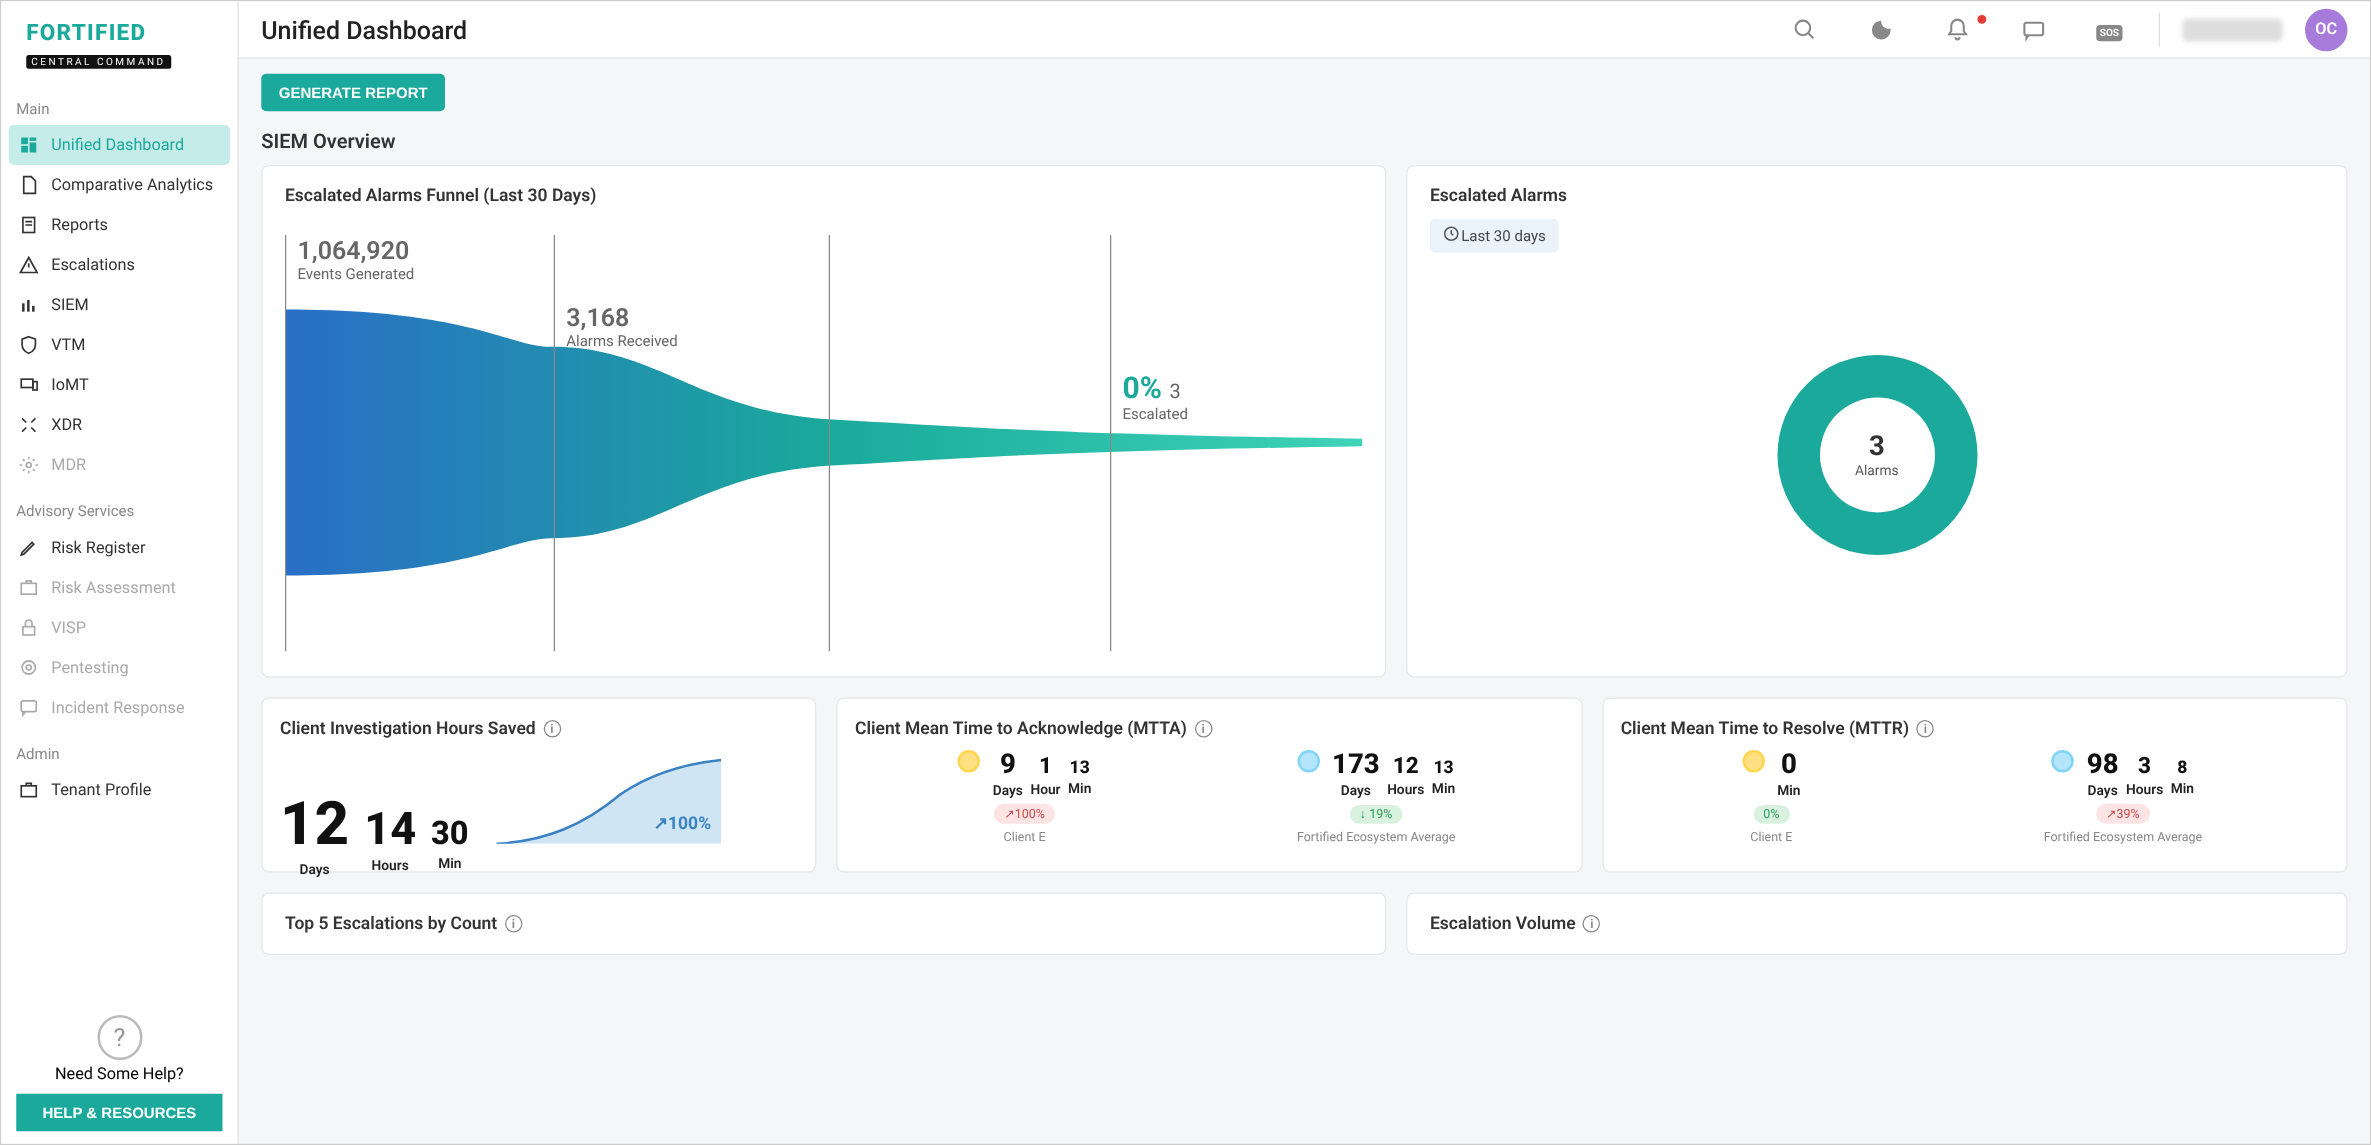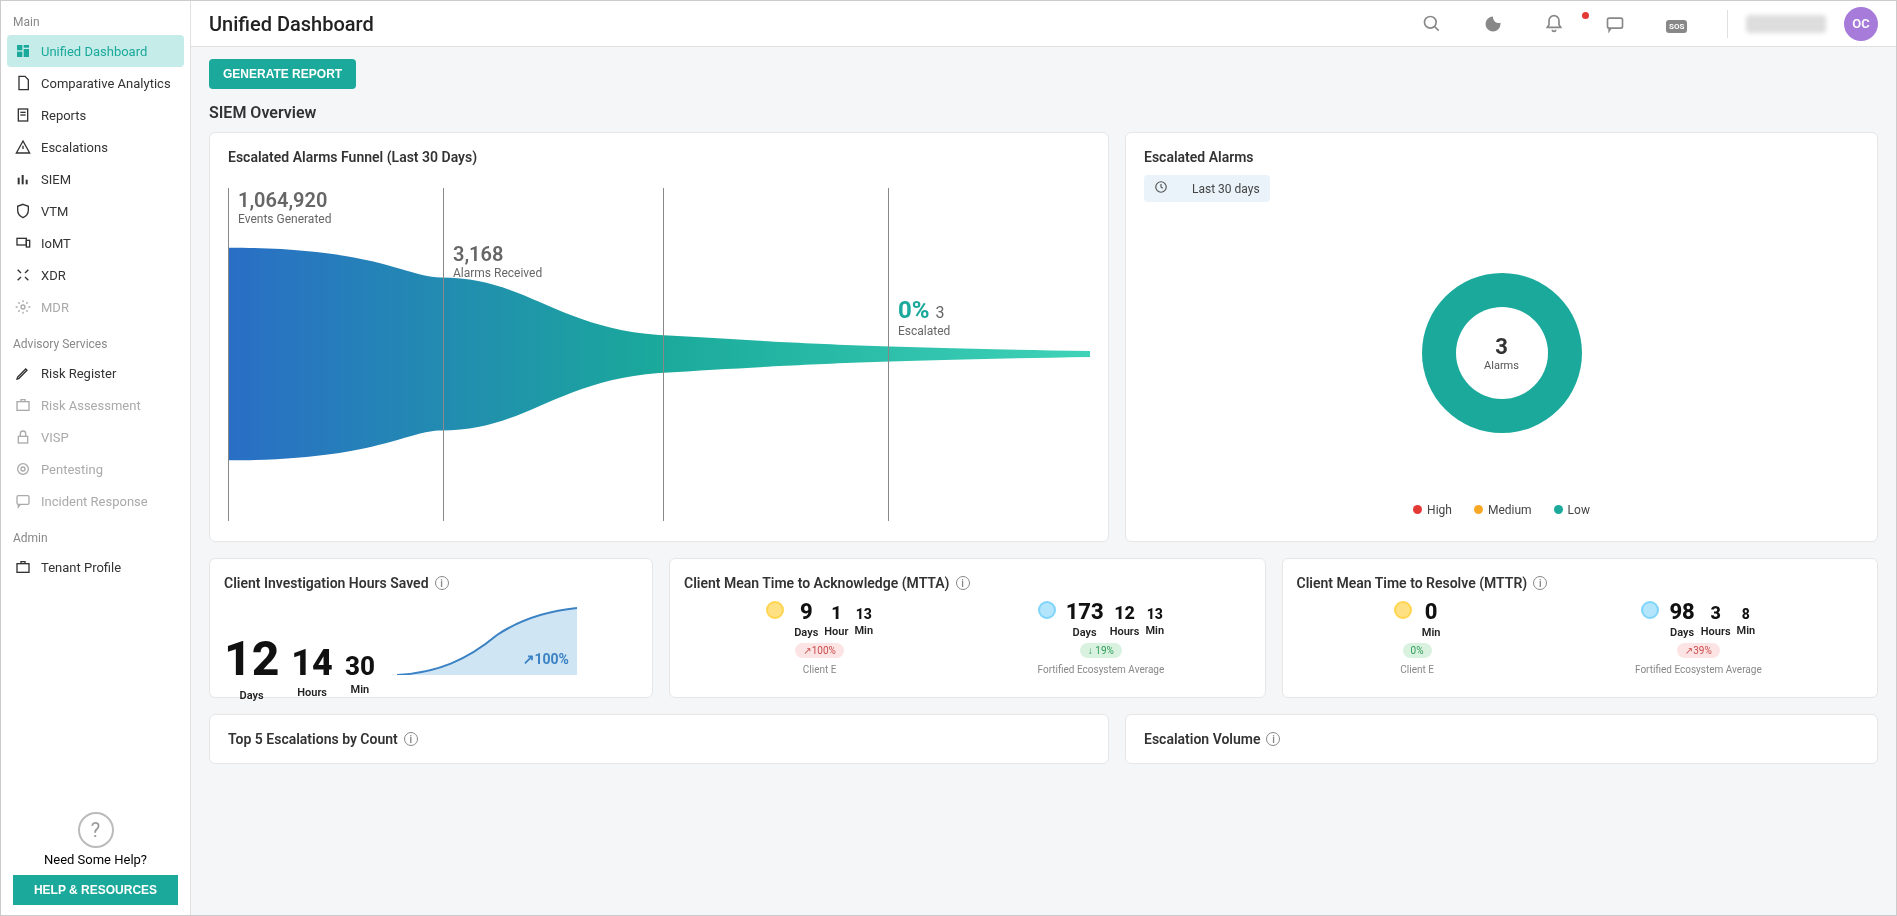--- a/index.html
+++ b/index.html
@@ -21,21 +21,21 @@
 .help-block { text-align:center; padding:10px 12px; border-top: none; }
 .help-icon { width:36px; height:36px; border:2px solid #bbb; border-radius:50%; display:flex; align-items:center; justify-content:center; margin:0 auto 4px; font-size:20px; color:#999; }
 .help-text { font-size:13px; color:#000000; margin-bottom:8px; }
 .help-btn { background:#1aa99b; color:#fff; border:none; padding:8px 10px; font-size:12px; font-weight:600; width:100%; cursor:pointer; }
 
 
 .main { flex:1; display:flex; flex-direction:column; overflow:hidden; }
 .topbar { height:46px; background:#fff; border-bottom:1px solid #e0e0e0; display:flex; align-items:center; padding:0 18px; justify-content:space-between; }
 .page-title { font-size:20px; font-weight:500; color:#222; }
 .topbar-actions { display:flex; align-items:center; gap:18px; }
-.tb-ico { width:43px; height:20px; color:#888; cursor:pointer; position:relative; }
+.tb-ico { width:43px; height:20px; color:#888; cursor:pointer; position:relative;text-align:center; }
 .tb-ico svg { width:20px; height:20px; }
 .badge-dot { position:absolute; top:-2px; right:-2px; width:7px; height:7px; background:#e53935; border-radius:50%; }
 .sos { font-size:8px; background:#888; color:#fff; border-radius:3px; padding:2px 3px; font-weight:700;}
 .user-blur { width:80px; height:18px; background:#ddd; border-radius:4px; filter:blur(2px); }
 .avatar { width:34px; height:34px; border-radius:50%; background:#a67bd9; color:#fff; display:flex; align-items:center; justify-content:center; font-size:13px; font-weight:600; }
 .divider { width:1px; height:28px; background:#e0e0e0; }
 
 .content { flex:1; overflow-y:auto; padding:12px 18px; }
 .gen-btn { background:#1aa99b; color:#fff; border:none; border-radius:4px; padding:8px 14px; font-size:12px; font-weight:700; cursor:pointer; }
 .section-title { font-size:16px; font-weight:600; margin:14px 0 10px; }
@@ -51,21 +51,21 @@
 .funnel-svg { width:100%; height:100%; }
 .fstage { position:absolute; top:0; }
 .fstage .big { font-size:20px; font-weight:600; color:#666; }
 .fstage .lbl { font-size:12px; color:#666; }
 .fstage .pct { font-size:24px; font-weight:700; color:#1aa99b; margin-right:6px; }
 .fstage .num { font-size:16px; color:#666; }
 .vline { position:absolute; top:0; bottom:0; width:1px; background:#888; }
 
 
 .donut-card { flex:1; height:410px; display:flex; flex-direction:column; }
-.chip { background:#eaf3f9; border-radius:4px; padding:5px 10px; font-size:12px; color:#444; display:inline-flex; align-items:center; gap:24px; align-self:flex-start; margin-top:10px; cursor:pointer;}
+.chip { background:#eaf3f9; border-radius:4px; padding:5px 10px; font-size:12px; color:#444; display:inline-flex; align-items:center; gap:1px; align-self:flex-start; margin-top:10px; cursor:pointer;}
 .donut-wrap { flex:1; display:flex; align-items:center; justify-content:center; position:relative; }
 .donut { width:160px; height:160px; border-radius:50%; background:#1aa99b; display:flex; align-items:center; justify-content:center; }
 .donut-hole { width:92px; height:92px; border-radius:50%; background:#fff; display:flex; flex-direction:column; align-items:center; justify-content:center; }
 .donut-num { font-size:22px; font-weight:700; }
 .donut-lbl { font-size:11px; color:#555; }
 .legend { display:flex; gap:22px; justify-content:center; font-size:12px; color:#444; margin-bottom:8px; }
 .ldot { width:9px; height:9px; border-radius:50%; display:inline-block; margin-right:5px; }
 
 
 .metric-card { flex:1; height:140px;padding-left:14px; }
@@ -87,20 +87,24 @@
 .coin-y { background:#ffe082; border:2px solid #ffd54f; }
 .coin-b { background:#b3e5fc; border:2px solid #81d4fa; }
 
 </style>
 </head>
 <body>
 
 <div class="app">
 
   <div class="sidebar">
+    <div class="logo">
+      <div class="logo-title">FORTIFIED</div>
+      <div class="logo-sub">CENTRAL COMMAND</div>
+    </div>
     <div class="nav-scroll" id="nav-root">
         <div class="nav-section-label">Main</div>
         <div class="nav-item active">
           <span class="nav-icon">
             <svg viewBox="0 0 24 24" fill="currentColor">
               <rect x="3" y="3" width="8" height="8"></rect>
               <rect x="13" y="3" width="8" height="4"></rect>
               <rect x="13" y="9" width="8" height="12"></rect>
               <rect x="3" y="13" width="8" height="8"></rect>
             </svg>
@@ -315,25 +319,20 @@
             <span>Last 30 days</span>
           </div>
           <div class="donut-wrap">
             <div class="donut">
               <div class="donut-hole">
                 <div class="donut-num">3</div>
                 <div class="donut-lbl">Alarms</div>
               </div>
             </div>
           </div>
-          <div class="legend" id="donut-legend">
-              <span><span class="ldot" style="background:#e53935"></span>High</span>
-              <span><span class="ldot" style="background:#f9a825"></span>Medium</span>
-              <span><span class="ldot" style="background:#1aa99b"></span>Low</span>
-            </div>
         </div>
       </div>
 
       
       <div class="row" style="margin-top:16px">
         <div class="card metric-card hours-card">
           <div class="card-title">
               <span>Client Investigation Hours Saved</span>
               <span class="info-ico">i</span>
             </div>

